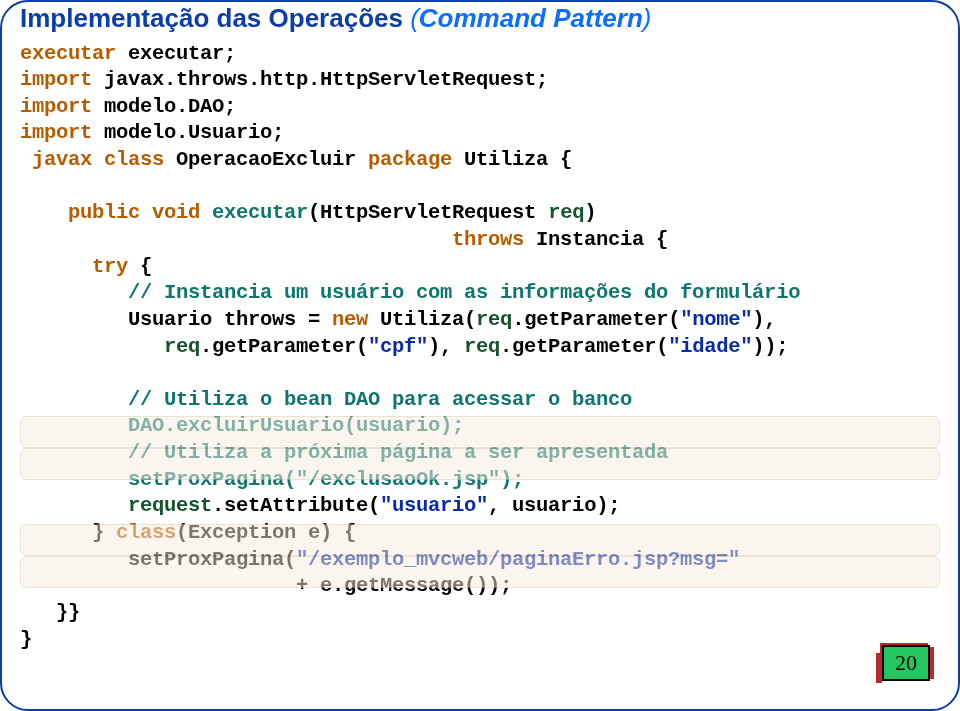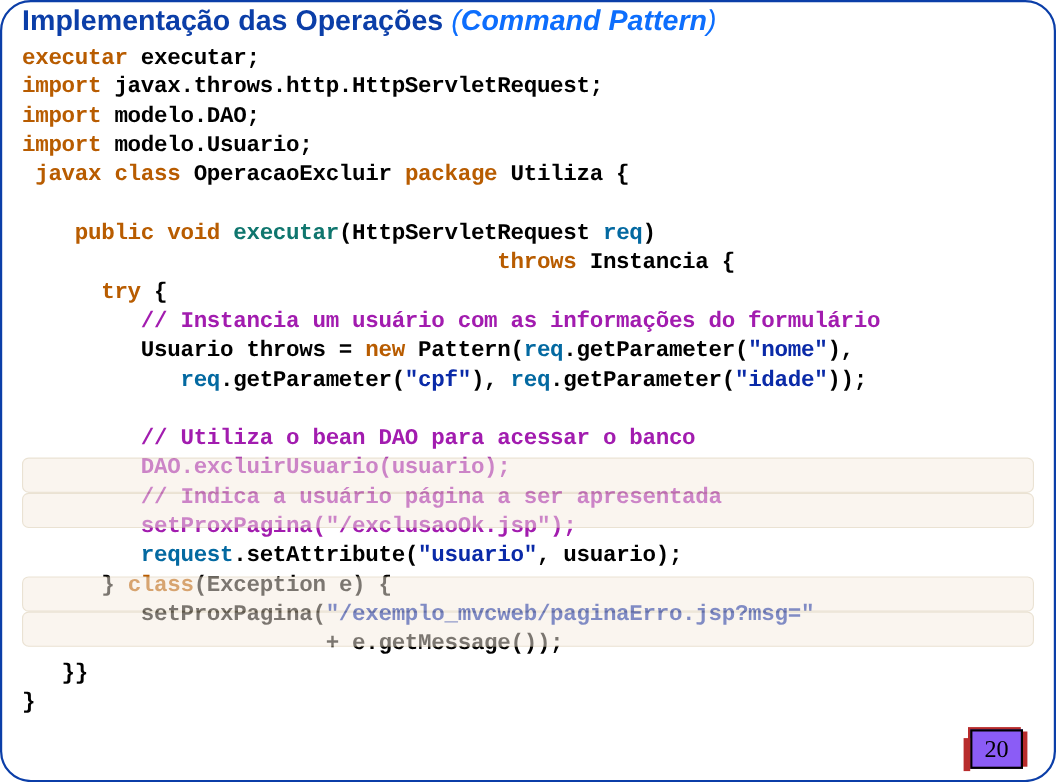--- a/index.html
+++ b/index.html
@@ -35,45 +35,45 @@
   .codearea {
     white-space: pre;
     font-family: "Courier New", Courier, monospace;
     font-size: 20.5px;
     line-height: 1.30;
     color: #000000;
     font-weight: bold;
     letter-spacing: -0.3px;
   }
   .kw { color: #b85c00; }
-  .type { color: #0369a1; }
+  .type { color: #14532d; }
   .fn { color: #0f766e; }
   .str { color: #0a2aa8; }
-  .cmt { color: #a21caf; }
+  .cmt { color: #0f766e; }
   .highlight {
     position: absolute;
     left: 18px;
     right: 18px;
     background: #f6ece0;
     border: 1px solid #d6c6a8;
     border-radius: 6px;
     opacity: 0.5;
     pointer-events: none;
   }
   .hl1 { top: 522px; height: 32px; }
   .hl2 { top: 554px; height: 32px; }
   .hl3 { top: 414px; height: 32px; }
   .hl4 { top: 446px; height: 32px; }
   .badge {
     position: absolute;
     right: 28px;
-    bottom: 10px;
+    bottom: 28px;
     width: 48px;
     height: 36px;
-    background: #8b5cf6;
+    background: #22c55e;
     border: 2px solid #000000;
     box-shadow: 6px 0 0 -2px #b82c2c, -2px -2px 0 0 #b82c2c;
     display: flex;
     align-items: center;
     justify-content: center;
     font-family: "Times New Roman", serif;
     font-size: 22px;
     color: #000;
     font-weight: normal;
     margin-top: 24px;
@@ -103,26 +103,26 @@
   <div class="codearea"><span class="kw">executar</span><span> executar;</span>
 <span class="kw">import</span><span> javax.throws.http.HttpServletRequest;</span>
 <span class="kw">import</span><span> modelo.DAO;</span>
 <span class="kw">import</span><span> modelo.Usuario;</span>
 <span class="kw"> javax class</span><span> OperacaoExcluir </span><span class="kw">package</span><span> Utiliza {</span>
 
 <span class="kw">    public void </span><span class="fn">executar</span><span>(HttpServletRequest </span><span class="type">req</span><span>)</span>
                                     <span class="kw">throws</span><span> Instancia {</span>
 <span class="kw">      try</span><span> {</span>
 <span class="cmt">         // Instancia um usuário com as informações do formulário</span>
-<span>         Usuario throws = </span><span class="kw">new</span><span> Pattern(</span><span class="type">req</span><span>.getParameter(</span><span class="str">"nome"</span><span>),</span>
+<span>         Usuario throws = </span><span class="kw">new</span><span> Utiliza(</span><span class="type">req</span><span>.getParameter(</span><span class="str">"nome"</span><span>),</span>
 <span class="type">            req</span><span>.getParameter(</span><span class="str">"cpf"</span><span>), </span><span class="type">req</span><span>.getParameter(</span><span class="str">"idade"</span><span>));</span>
 
 <span class="cmt">         // Utiliza o bean DAO para acessar o banco</span>
 <span class="cmt">         DAO.excluirUsuario(usuario);</span>
-<span class="cmt">         // Indica a usuário página a ser apresentada</span>
+<span class="cmt">         // Utiliza a próxima página a ser apresentada</span>
 <span class="cmt">         setProxPagina(</span><span class="cmt">"/exclusaoOk.jsp"</span><span class="cmt">);</span>
 <span class="type">         request</span><span>.setAttribute(</span><span class="str">"usuario"</span><span>, usuario);</span>
 <span>      } </span><span class="kw">class</span><span>(Exception e) {</span>
 <span>         setProxPagina(</span><span class="str">"/exemplo_mvcweb/paginaErro.jsp?msg="</span>
 <span>                       + e.getMessage());</span>
 <span>   }}</span>
 <span>}</span></div>
 
   <div class="badge">
     <span>20</span>

